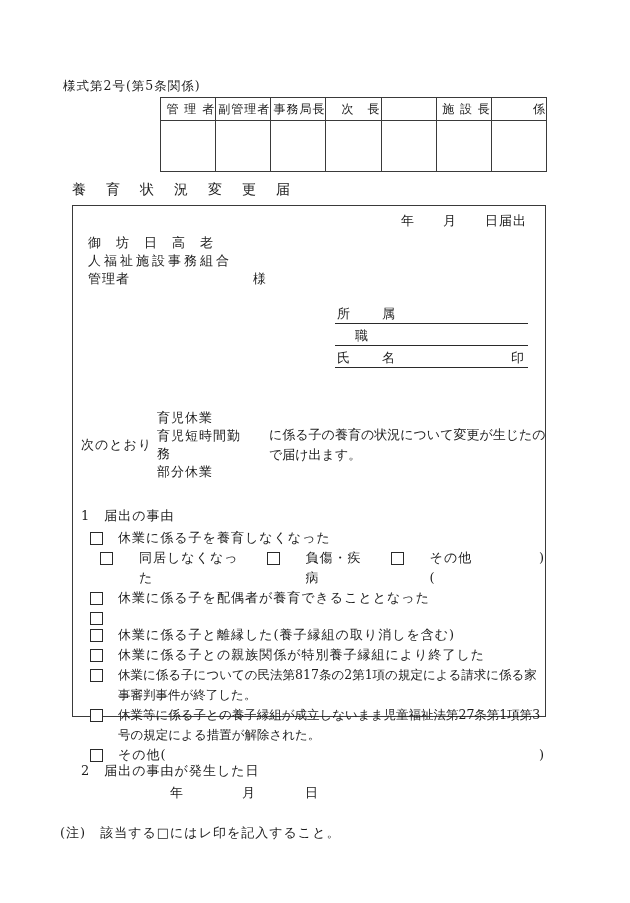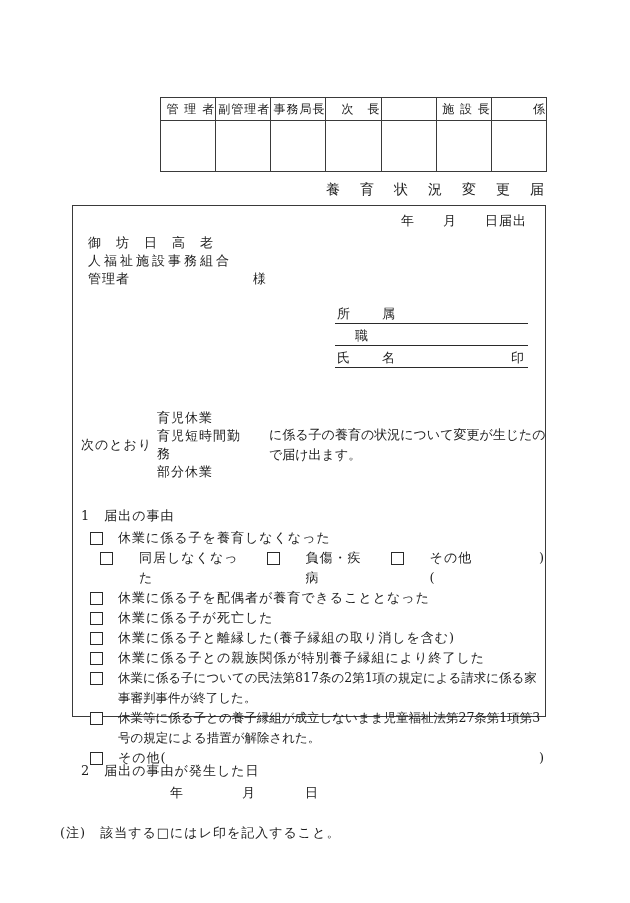--- a/index.html
+++ b/index.html
@@ -12,21 +12,21 @@
   
   .form-label { position:absolute; left:63px; top:78px; font-size:12.5px; letter-spacing:1px; }
 
   
   .appr-table { position:absolute; left:160px; top:97px; width:387px; border-collapse:collapse; table-layout:fixed; }
   .appr-table td { border:1px solid #3a3a3a; padding:0; font-size:12px; text-align:right; vertical-align:middle; }
   .appr-table tr.hd td { height:22px; letter-spacing:1px; }
   .appr-table tr.bd td { height:50px; }
 
   
-  .doc-title { position:absolute; left:72px; top:181px; width:475px; text-align:right; font-size:14px; letter-spacing:3px; }
+  .doc-title { position:absolute; left:72px; top:181px; width:475px; text-align:left; font-size:14px; letter-spacing:3px; }
 
   
   .main-box { position:absolute; left:72px; top:205px; width:474px; height:512px; border:1px solid #3a3a3a; box-sizing:border-box; }
 
   .date-line { position:absolute; top:6px; right:18px; letter-spacing:1px; }
 
   .addressee { position:absolute; left:15px; top:28px; line-height:18px; letter-spacing:1px; }
   .addressee .addr2 { letter-spacing:3px; }
   .addressee .honorific { margin-left:123px; }
 
@@ -62,20 +62,21 @@
   .sec2-date .mm { left:169px; }
   .sec2-date .dd { left:232px; }
 
   .note { position:absolute; left:60px; top:824px; letter-spacing:1px; }
 </style>
 </head>
 <body>
 
 <div class="page">
 
+  <div class="form-label">様式第2号(第5条関係)</div>
 
   <table class="appr-table">
     <tbody>
         <tr class="hd">
       <td>管 理 者</td>
       <td>副管理者</td>
       <td>事務局長</td>
       <td>次　長</td>
       <td></td>
       <td>施 設 長</td>
@@ -149,21 +150,20 @@
         <span class="sub-close">)</span>
       </div>
 
       <div class="cb-row">
         <span class="cb"></span>
         <span class="cb-text">休業に係る子を配偶者が養育できることとなった</span>
       </div>
 
       <div class="cb-row">
         <span class="cb"></span>
-        <span class="cb-text">休業に係る子が死亡した</span>
       </div>
 
       <div class="cb-row">
         <span class="cb"></span>
         <span class="cb-text">休業に係る子と離縁した(養子縁組の取り消しを含む)</span>
       </div>
 
       <div class="cb-row">
         <span class="cb"></span>
         <span class="cb-text">休業に係る子との親族関係が特別養子縁組により終了した</span>

